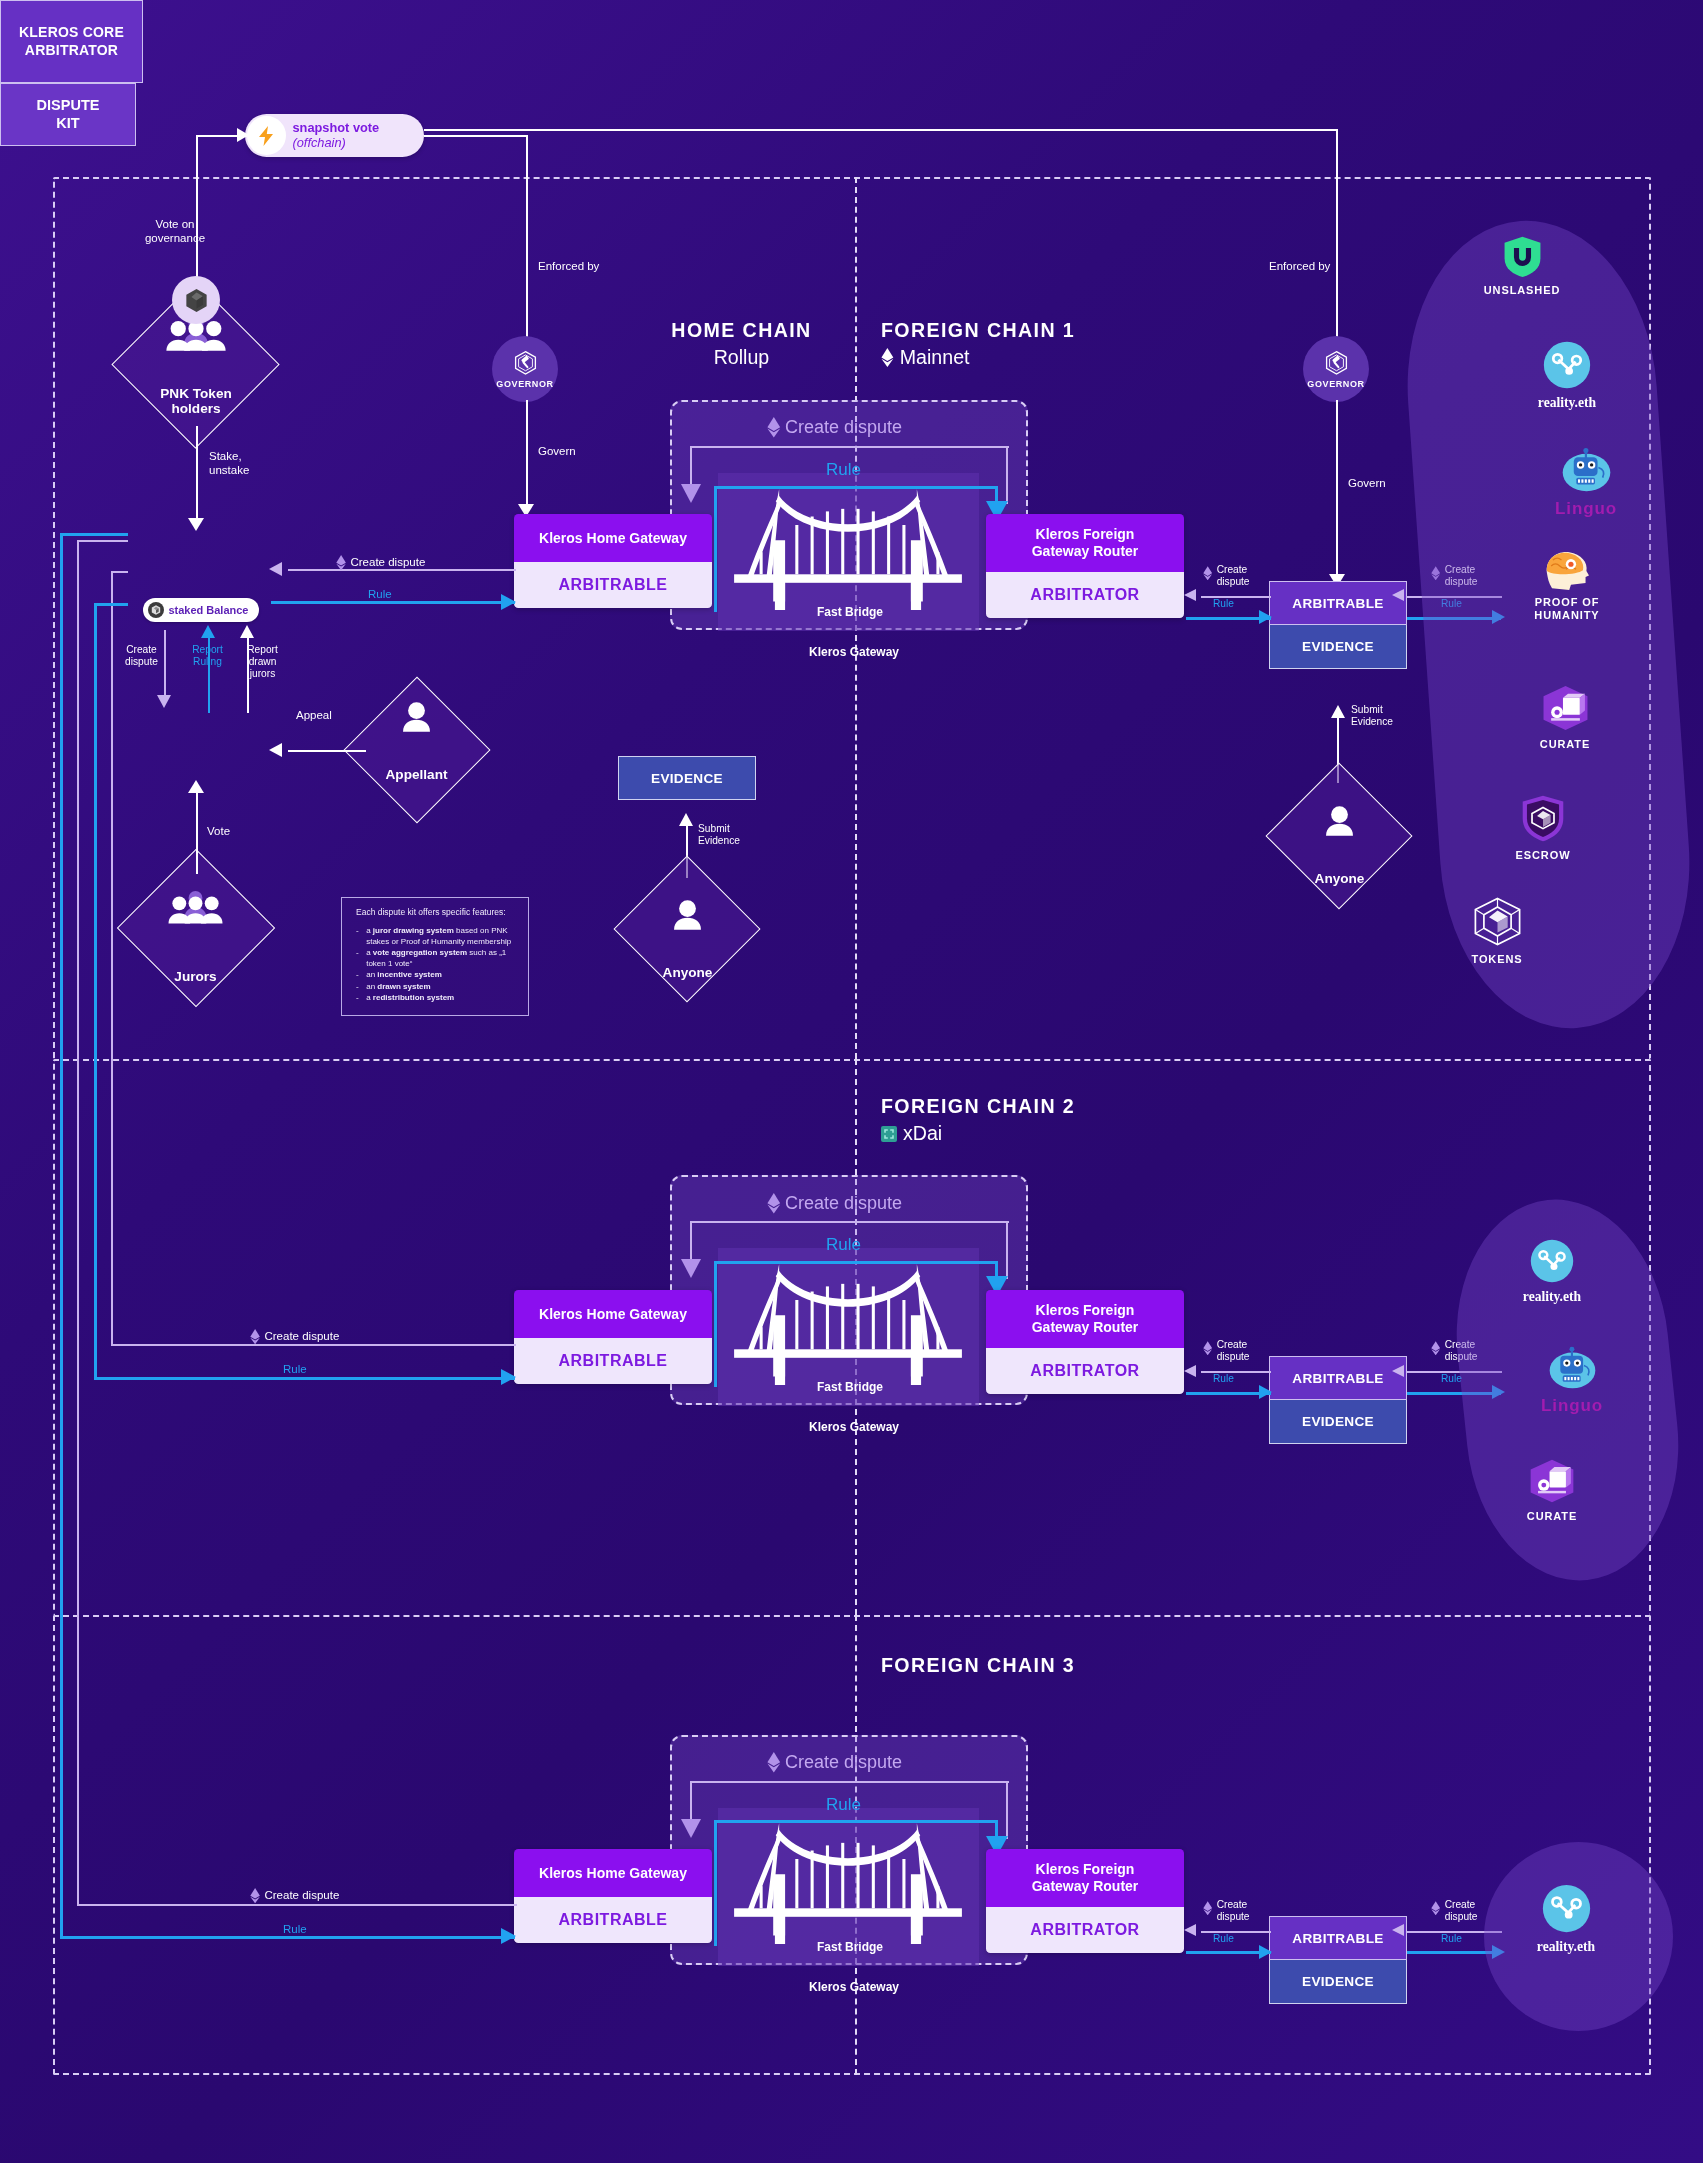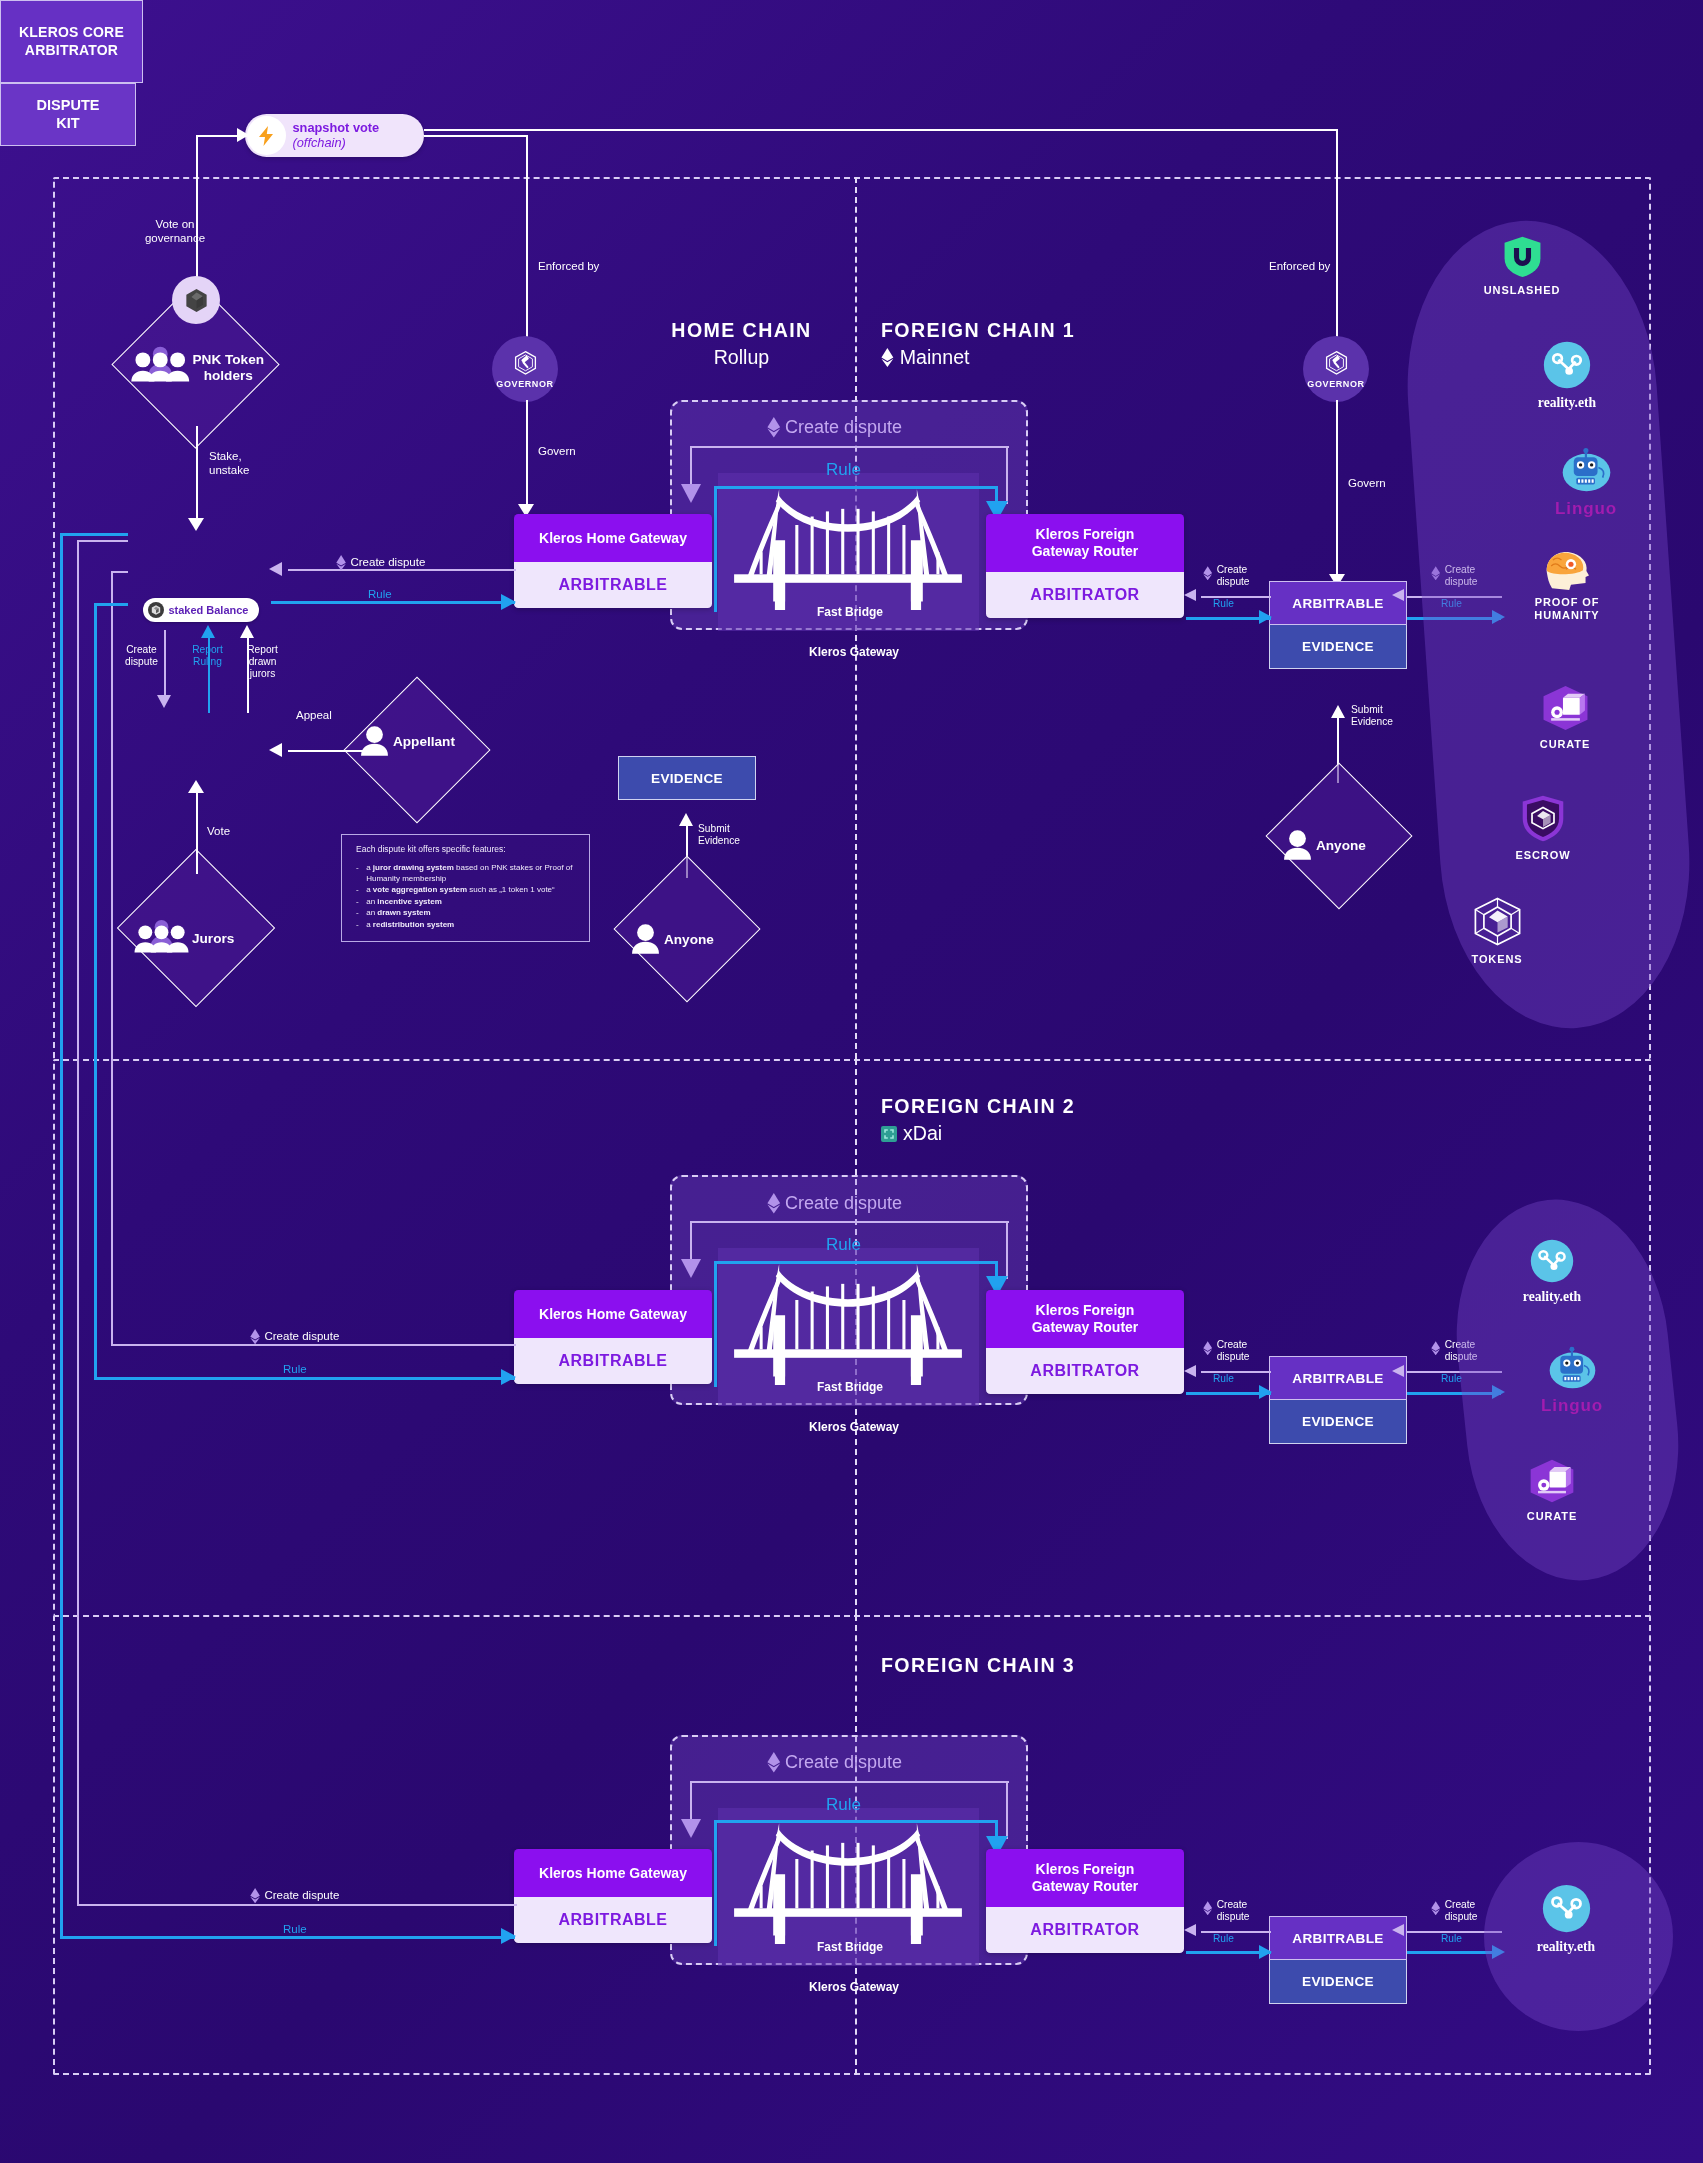--- a/index.html
+++ b/index.html
@@ -146,21 +146,21 @@
 
   
   .diamond {
     position: absolute;
     border: 1.7px solid #ffffff;
     background: rgba(74,25,148,.55);
     transform: rotate(45deg);
   }
   .diamond-content {
     position: absolute;
-    display: flex; flex-direction: row; align-items: center; justify-content: flex-start;
+    display: flex; flex-direction: column; align-items: center; justify-content: space-between;
     pointer-events: none;
   }
   .diamond-content .dlabel {
     font-size: 13.6px; font-weight: 700; color:#fff; text-align:center; line-height:1.15;
     white-space: nowrap;
   }
 
   
   .gov {
     position: absolute;
@@ -389,21 +389,21 @@
         <path d="M25 42c0-8 6-13 14-13s14 5 14 13z" fill="#fff"></path>
       <circle cx="60" cy="16" r="9" fill="#fff"></circle>
         <path d="M46 42c0-8 6-13 14-13s14 5 14 13z" fill="#fff"></path>
     </svg>
     <div class="dlabel" style="margin-top:1.7px;">Jurors</div>
   </div>
   <div class="ln w abs" style="left:196px; top:792px; width:2.1px; height:82px;"></div>
   <div class="cap" style="left:188px; top:780px; border-bottom:13.6px solid #fff; border-left:8.5px solid transparent; border-right:8.5px solid transparent;"></div>
   <div class="lab" style="left:207px; top:825px;">Vote</div>
 
-  <div class="note" style="left:341px; top:834px; width:249px;padding-left:14px;">
+  <div class="note" style="left:341px; top:897px; width:188px;padding-left:14px;">
     <div class="nt-head">Each dispute kit offers specific features:</div>
     <ul>
       <li>
           <span class="da">-</span>
           <span><span>a </span><b>juror drawing system</b><span> based on PNK stakes or Proof of Humanity membership</span></span>
         </li>
       <li>
           <span class="da">-</span>
           <span><span>a </span><b>vote aggregation system</b><span> such as „1 token 1 vote“</span></span>
         </li>

